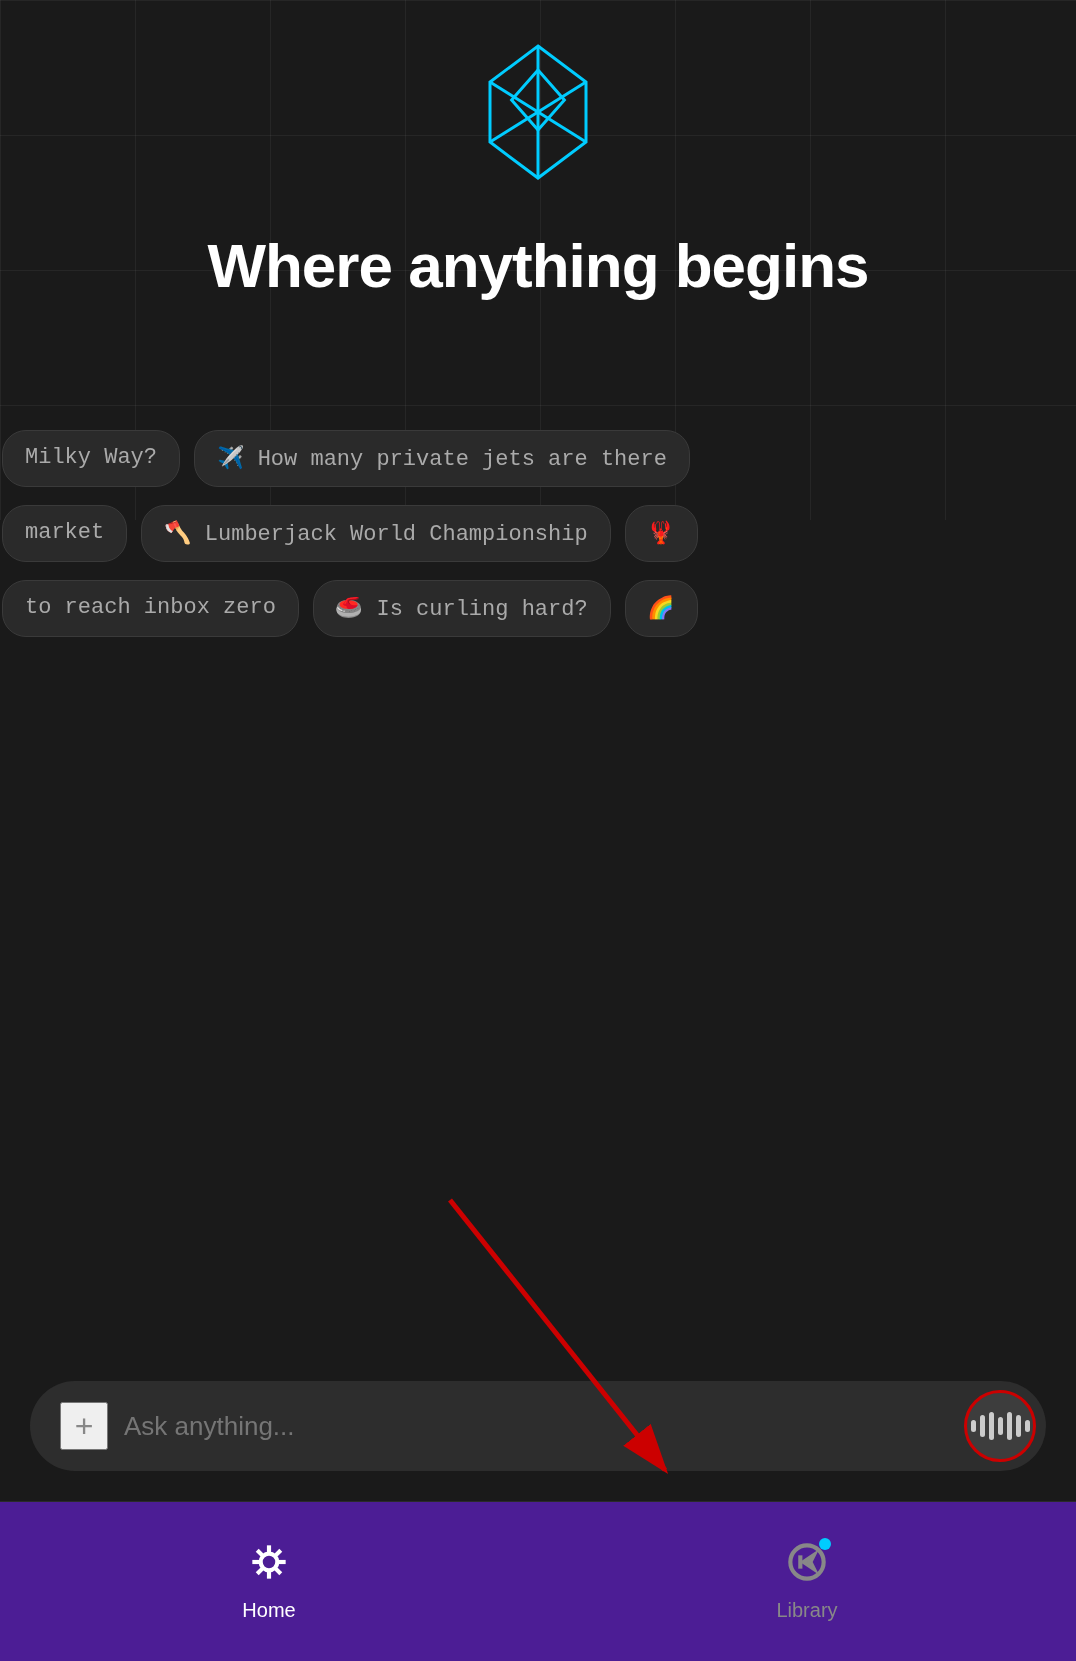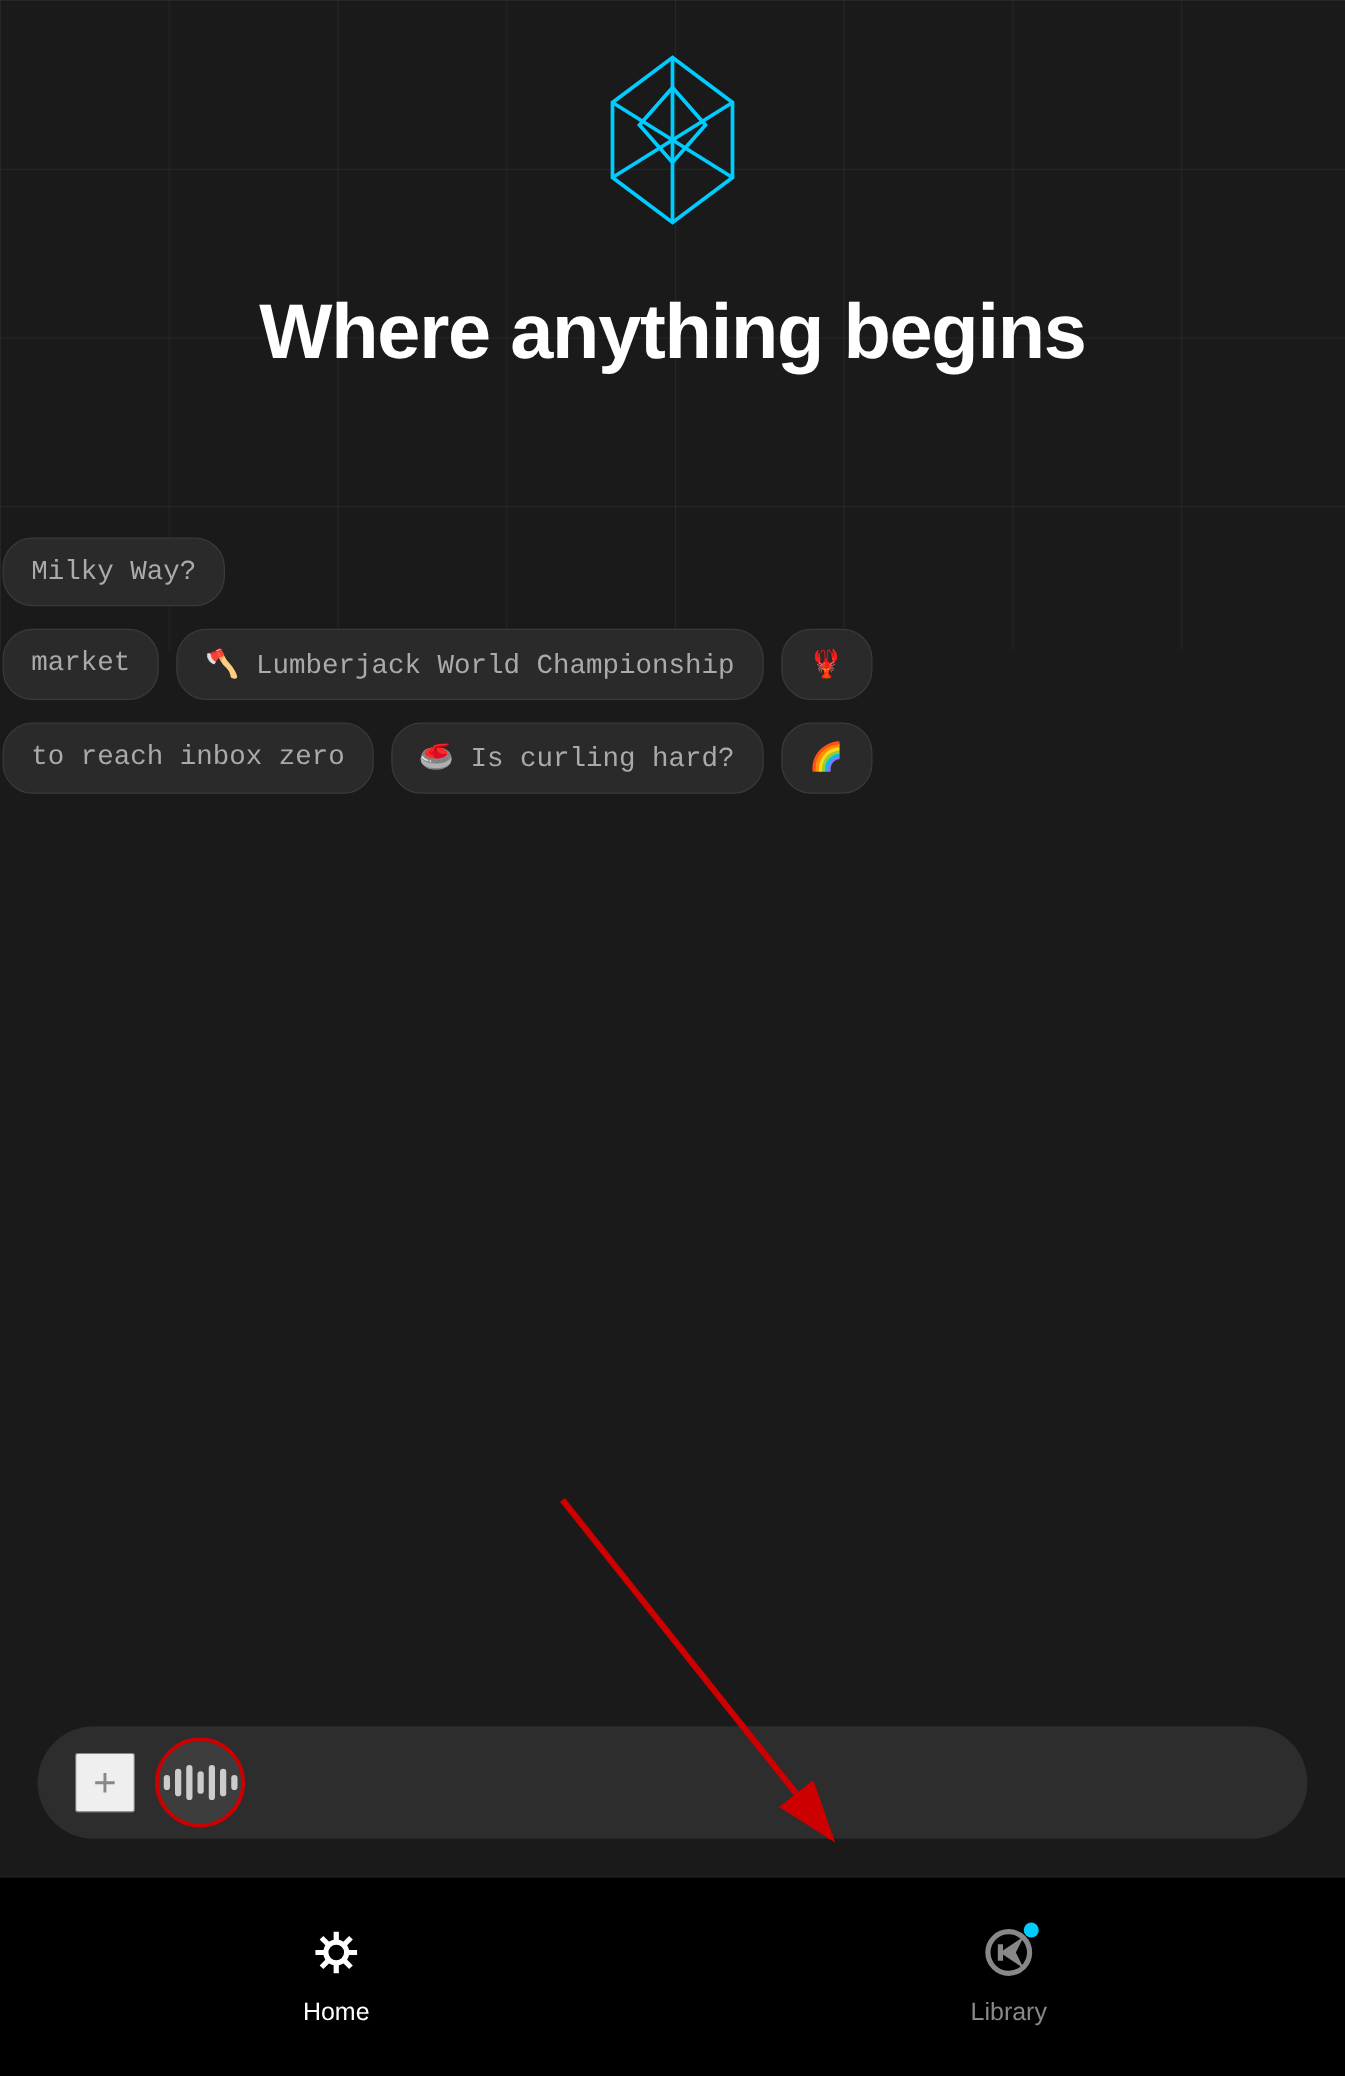--- a/index.html
+++ b/index.html
@@ -150,21 +150,21 @@
       border: 3px solid #cc0000;
     }
 
     
     .bottom-nav {
       position: absolute;
       bottom: 0;
       left: 0;
       right: 0;
       height: 160px;
-      background-color: #000000;
+      background-color: #4c1d95;
       display: flex;
       flex-direction: row;
       align-items: center;
       justify-content: space-around;
       border-top: 1px solid #2a2a2a;
       z-index: 10;
     }
 
     .nav-item {
       display: flex;
@@ -300,20 +300,21 @@
 </div>
 
 <div class="main-heading">
   <span>Where anything begins</span>
 </div>
 
 <div class="chips-area">
 
   <div class="chips-row chips-row-1">
     <div class="chip">Milky Way?</div>
+    <div class="chip">✈️ How many private jets are there</div>
   </div>
 
   <div class="chips-row chips-row-2">
     <div class="chip">market</div>
     <div class="chip">🪓 Lumberjack World Championship</div>
     <div class="chip">🦞</div>
   </div>
 
   <div class="chips-row chips-row-3">
     <div class="chip">to reach inbox zero</div>
@@ -327,20 +328,21 @@
     <marker id="arrowhead" markerWidth="10" markerHeight="7" refX="9" refY="3.5" orient="auto">
       <polygon points="0 0, 10 3.5, 0 7" fill="#cc0000"></polygon>
     </marker>
   </defs>
   <line x1="30" y1="20" x2="245" y2="290" stroke="#cc0000" stroke-width="5" marker-end="url(#arrowhead)"></line>
 </svg>
 
 <div class="search-bar-container">
   <div class="search-bar">
     <button class="search-plus-btn">+</button>
+    <input class="search-input-text" type="text" placeholder="Ask anything..." style="">
     <button class="voice-btn">
       <div class="voice-bars">
         <div class="voice-bar"></div>
         <div class="voice-bar"></div>
         <div class="voice-bar"></div>
         <div class="voice-bar"></div>
         <div class="voice-bar"></div>
         <div class="voice-bar"></div>
         <div class="voice-bar"></div>
       </div>

